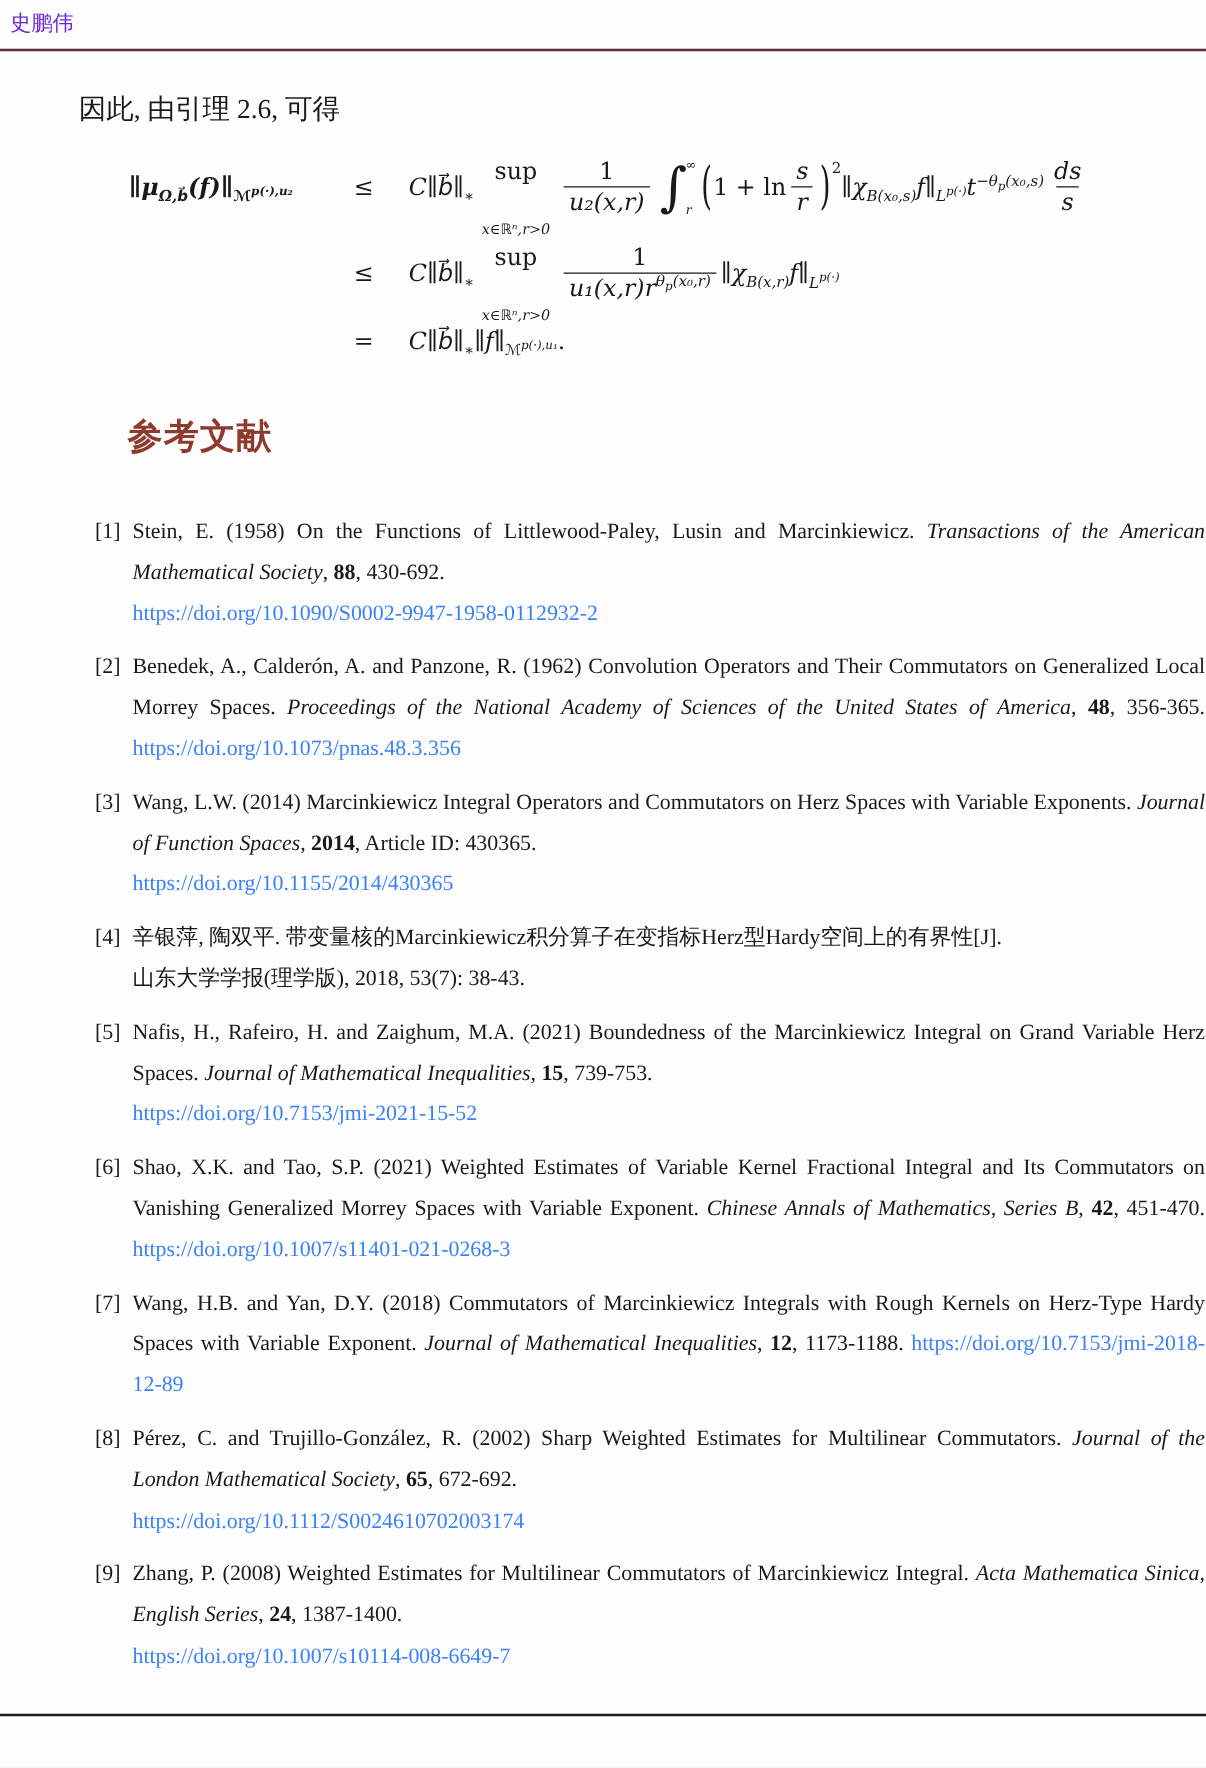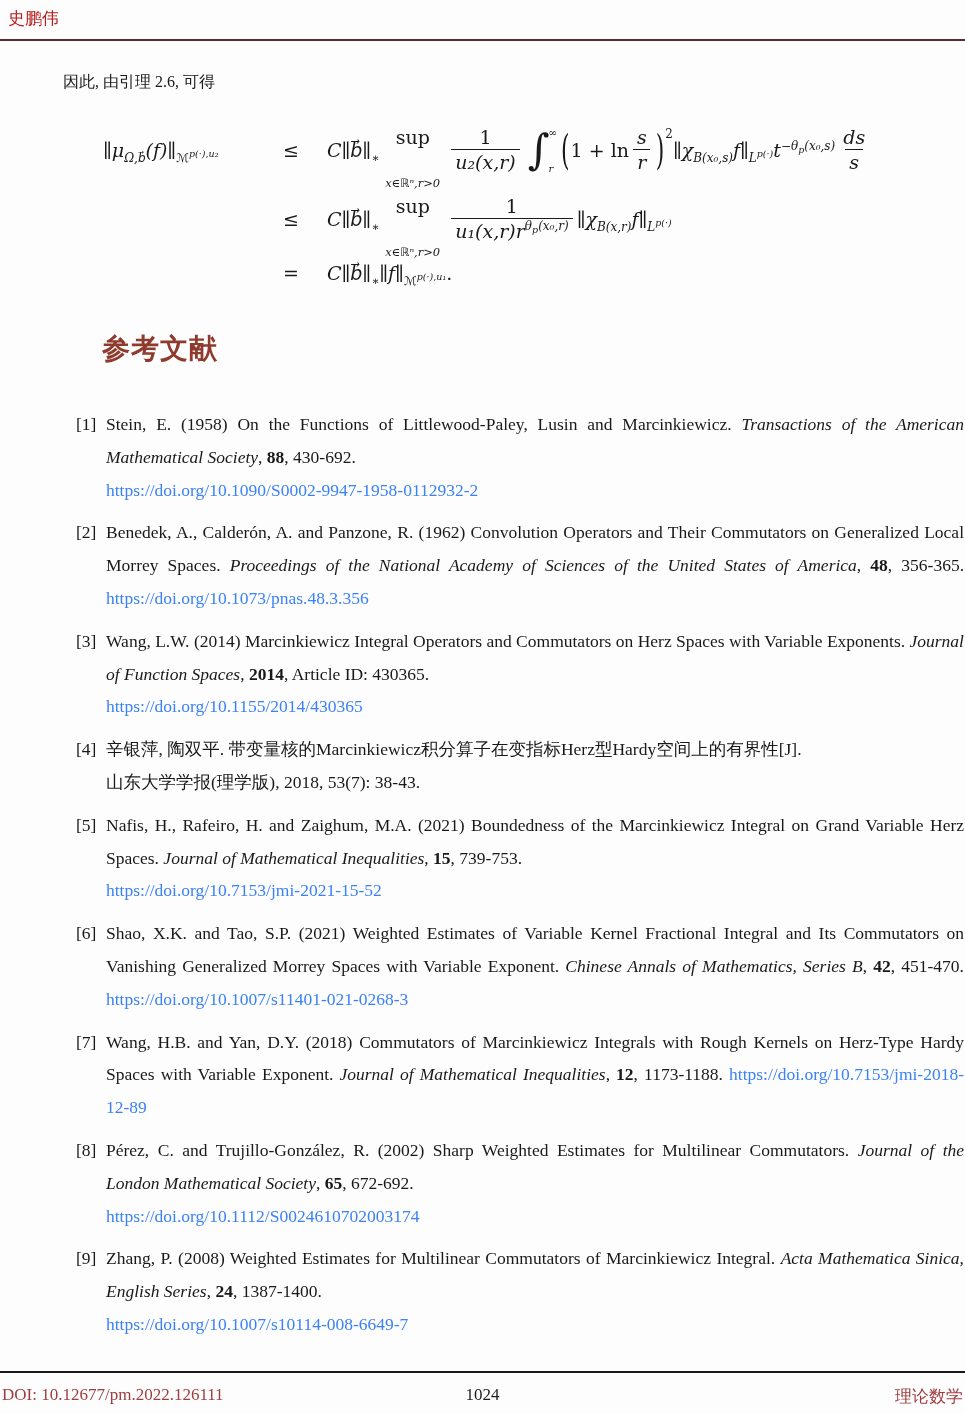--- a/index.html
+++ b/index.html
@@ -2,32 +2,32 @@
 <html><head>
 <meta charset="utf-8">
 <style>
   * { margin:0; padding:0; box-sizing:border-box; }
   body { background:#e8e8e8; font-family:"Liberation Serif","DejaVu Serif",serif; }
   .page{
     position:relative; width:965px; height:1414px; margin:0 auto;
     background:#fdfdfd; color:#191919; overflow:hidden;
   }
   
-  .running-head{ position:absolute; top:7px; left:8px; font-size:17px; color:#b91c1c; }
+  .running-head{ position:absolute; top:7px; left:8px; font-size:17px; color:#6d28d9; }
   .head-rule{ position:absolute; top:39px; left:0; width:965px; border-top:2px solid #5c2b36; }
   
-  .intro{ position:absolute; top:72px; left:63px; font-size:16px; }
+  .intro{ position:absolute; top:72px; left:63px; font-size:22px; }
   
   .math{ position:absolute; top:112px; left:0; width:965px;
          font-family:"DejaVu Serif","DejaVu Sans",serif; font-style:italic; font-size:19px; }
   .m-line{ display:flex; align-items:center; margin-left:103px; }
   .m-line1{ min-height:76px; }
   .m-line2{ min-height:62px; }
   .m-line3{ min-height:46px; }
-  .m-lhs{ width:180px; }
+  .m-lhs{ width:180px;font-weight:bold; }
   .m-rel{ width:44px; font-style:normal; text-align:left; }
   .m-rhs{ display:inline-flex; align-items:center; }
   sub,sup{ line-height:0; }
   .s1{ font-size:12px; }
   .s2{ font-size:9.5px; }
   .up{ font-style:normal; }
   .mop{ display:inline-flex; flex-direction:column; align-items:center; margin:0 7px 0 6px; position:relative; top:9px; }
   .mop-name{ font-style:normal; font-size:19px; line-height:1.05;text-align:center; }
   .mop-lim{ font-size:11.5px; line-height:1.15; white-space:nowrap;margin-top:29px; }
   .frac{ display:inline-flex; flex-direction:column; align-items:center; margin:0 4px; }
@@ -169,19 +169,14 @@
         <span class="ref-label">[8]</span>
         <div class="ref-body"><span class="seg-plain">Pérez, C. and Trujillo-González, R. (2002) Sharp Weighted Estimates for Multilinear Commutators. </span><span class="seg-italic">Journal of the London Mathematical Society</span><span class="seg-plain">, </span><span class="seg-bold">65</span><span class="seg-plain">, 672-692.</span><br><span class="seg-link">https://doi.org/10.1112/S0024610702003174</span></div>
       </div>
       <div class="ref-item">
         <span class="ref-label">[9]</span>
         <div class="ref-body"><span class="seg-plain">Zhang, P. (2008) Weighted Estimates for Multilinear Commutators of Marcinkiewicz Integral. </span><span class="seg-italic">Acta Mathematica Sinica, English Series</span><span class="seg-plain">, </span><span class="seg-bold">24</span><span class="seg-plain">, 1387-1400.</span><br><span class="seg-link">https://doi.org/10.1007/s10114-008-6649-7</span></div>
       </div>
     </div>
 
   <div class="foot-rule"></div>
-  <div class="footer">
-    <span class="foot-doi">DOI: 10.12677/pm.2022.126111</span>
-    <span class="foot-page">1024</span>
-    <span class="foot-journal">理论数学</span>
-  </div>
 
 </div>
 
 </body></html>

